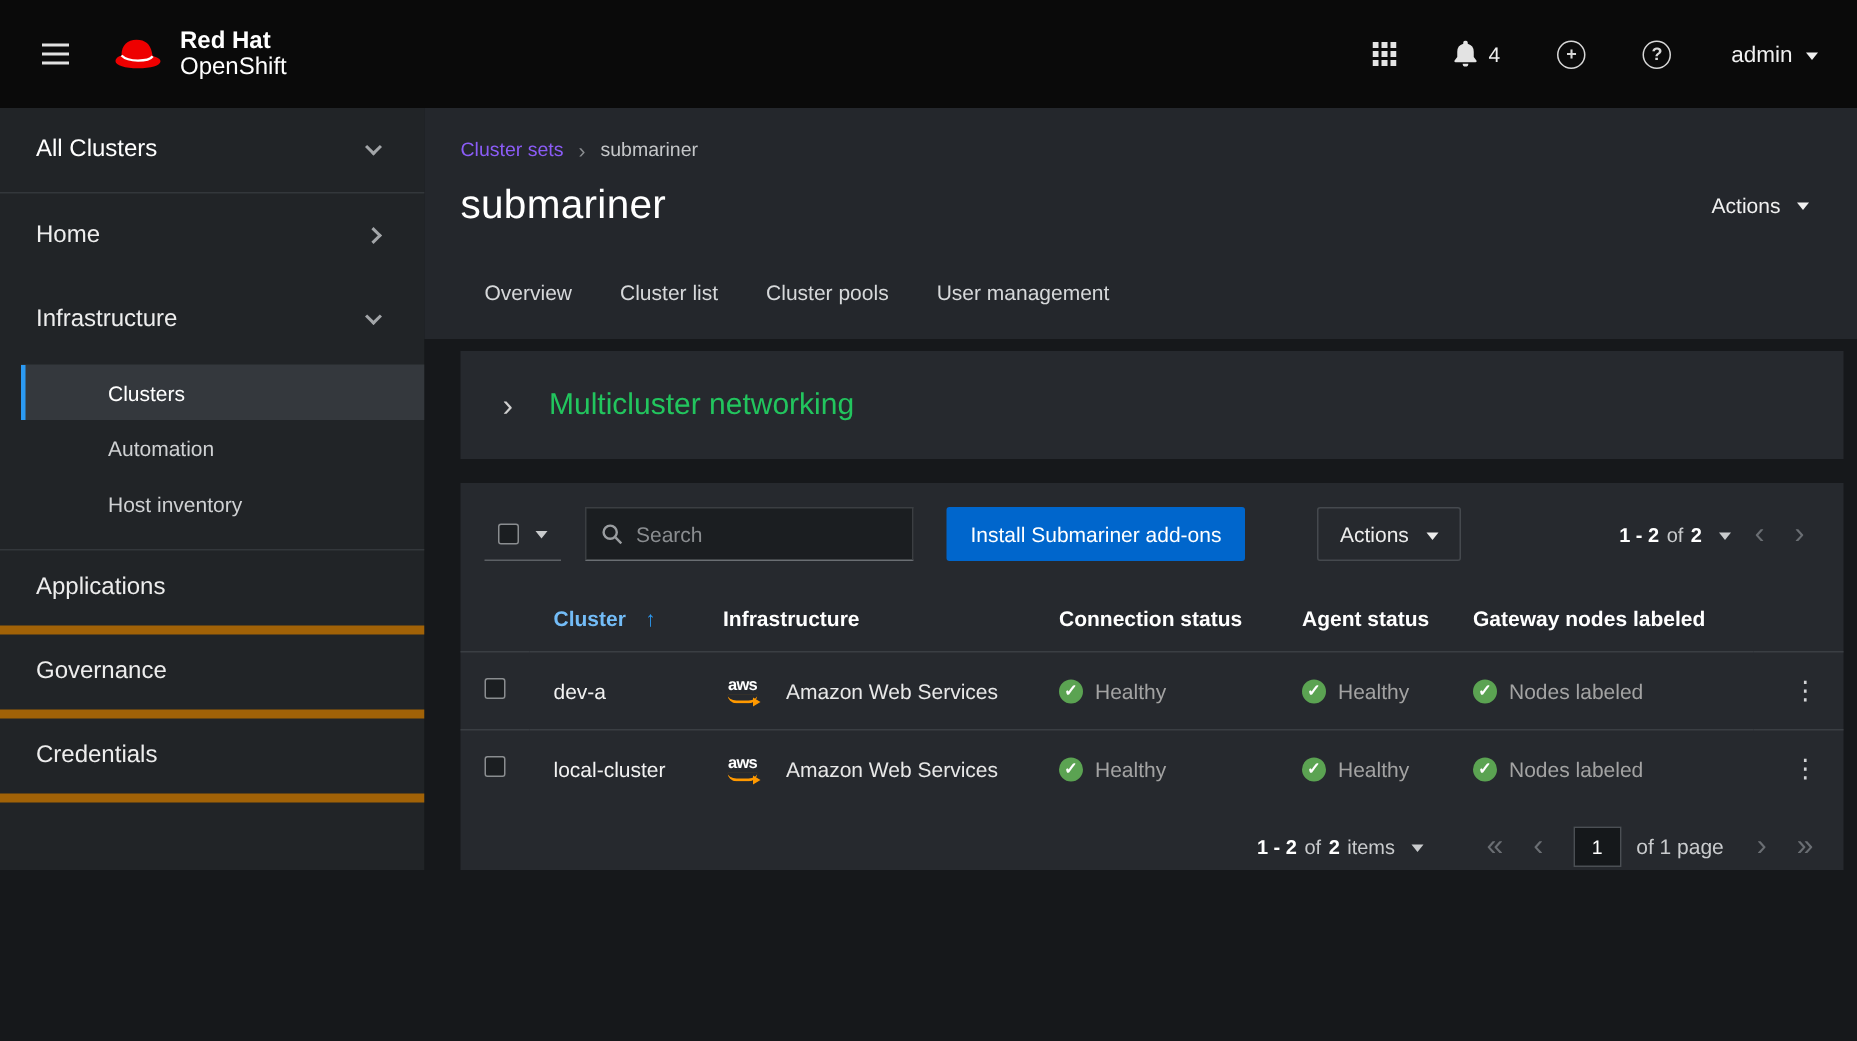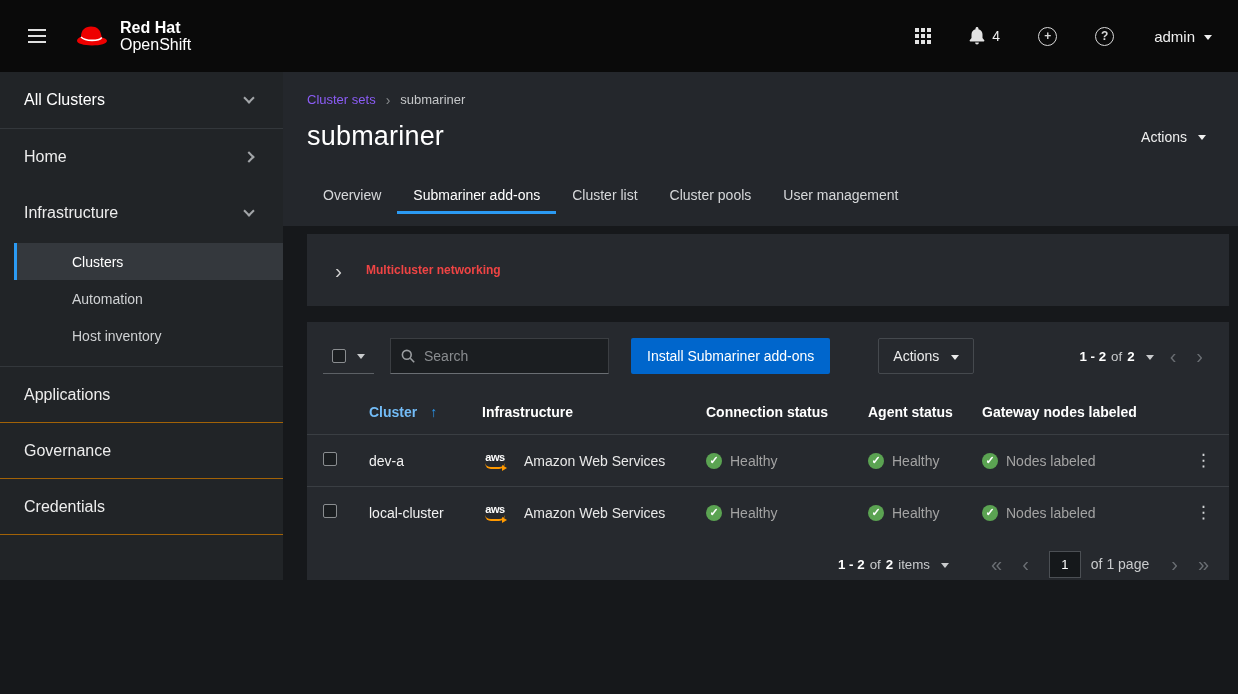--- a/index.html
+++ b/index.html
@@ -29,42 +29,42 @@
   
   .sidebar{width:283px;flex:0 0 auto;background:#212427;display:flex;flex-direction:column}
   .persp{height:57px;display:flex;align-items:center;justify-content:space-between;padding:0 30px 0 24px;font-size:16px;color:#fff;border-bottom:1px solid #33373b;width:100%;text-align:left}
   .nav-item{height:56px;display:flex;align-items:center;justify-content:space-between;padding:0 30px 0 24px;font-size:16px;color:#ededed;cursor:pointer;width:100%;text-align:left}
   .angle{width:8px;height:8px;border-right:2px solid #a3a6a9;border-bottom:2px solid #a3a6a9;display:inline-block;flex:0 0 auto}
   .angle.r{transform:rotate(-45deg)}
   .angle.d{transform:rotate(45deg);margin-top:-4px}
   .subnav{list-style:none;border-bottom:1px solid #33373b;padding:2px 0 12px}
   .subnav li{height:37px;display:flex;align-items:center;margin-left:14px;padding-left:58px;font-size:14px;color:#cfd1d3;cursor:pointer}
   .subnav li.active{background:#34383d;color:#fff;box-shadow:inset 3px 0 0 #2b9af3}
-  .group{border-bottom:1px solid #a16207}
+  .group{border-bottom:6px solid #a16207}
 
   
   .main{flex:1;display:flex;flex-direction:column;min-width:0}
   .page-head{background:#24272c;padding:20px 30px 12px 24px;flex:0 0 auto}
   .breadcrumb{display:flex;align-items:center;gap:10px;font-size:13px}
   .breadcrumb a{color:#8b5cf6;text-decoration:none;cursor:pointer}
   .crumb-sep{color:#8a8d90;font-size:14px;line-height:1}
   .crumb-cur{color:#c5c7c9}
   .title-row{display:flex;align-items:center;justify-content:space-between;margin-top:14px}
   .title-row h1{font-size:27px;font-weight:400;color:#fff;letter-spacing:.2px}
   .page-actions{display:flex;align-items:center;gap:11px;font-size:14px;color:#f0f0f0;padding:6px 2px}
   .tabs{display:flex;margin-top:27px}
   .tab{padding:8px 16px 11px;font-size:14px;color:#d6d8da;position:relative;cursor:pointer}
   .tab.active{color:#fff}
   .tab.active::after{content:"";position:absolute;left:0;right:0;bottom:0;height:3px;background:#2b9af3}
 
   .content{flex:1;background:#16181b;padding:8px 9px 0 24px;overflow:hidden}
   .card{background:#26292e;margin-bottom:16px}
   .expand{height:72px;display:flex;align-items:center;padding:0 28px;gap:24px;cursor:pointer}
   .expand .chev{font-size:21px;color:#cfcfcf;line-height:1;font-weight:400}
-  .expand h2{font-size:12px;font-weight:700;color:#ef4444}
+  .expand h2{font-size:20px;font-weight:400;color:#22c55e}
 
   
   .toolbar{display:flex;align-items:center;padding:16px}
   .bulk{display:flex;align-items:center;gap:11px;height:36px;padding:0 9px;border-bottom:1px solid #5c6065;margin-right:16px;color:#c9cbcd}
   .cb{width:14px;height:14px;border:1px solid #8a8d90;border-radius:2px;background:#1b1e21;display:inline-block;cursor:pointer}
   .search{display:flex;align-items:center;gap:9px;width:219px;height:36px;background:#1b1e21;border:1px solid #3b3e42;border-bottom-color:#6a6e73;padding:0 10px;margin-right:22px}
   .search input{flex:1;background:transparent;border:none;outline:none;color:#ececec;font-size:14px;min-width:0}
   .search input::placeholder{color:#8a8d90}
   .btn-primary{height:36px;background:#0066cc;color:#fff;font-size:14px;padding:0 16px;border-radius:2px;margin-right:48px}
   .btn-menu{height:36px;display:flex;align-items:center;gap:12px;padding:0 14px;border:1px solid #45494e;border-radius:2px;color:#ececec;font-size:14px}
@@ -194,21 +194,20 @@
         </nav>
         <div class="title-row">
           <h1>submariner</h1>
           <button class="page-actions">
             <span>Actions</span>
             <span class="caret"></span>
           </button>
         </div>
         <div class="tabs">
           <div class="tab">Overview</div>
-          <div class="tab active">Submariner add-ons</div>
           <div class="tab">Cluster list</div>
           <div class="tab">Cluster pools</div>
           <div class="tab">User management</div>
         </div>
       </div>
 
       <div class="content">
 
         <section class="card expand">
           <span class="chev">›</span>

